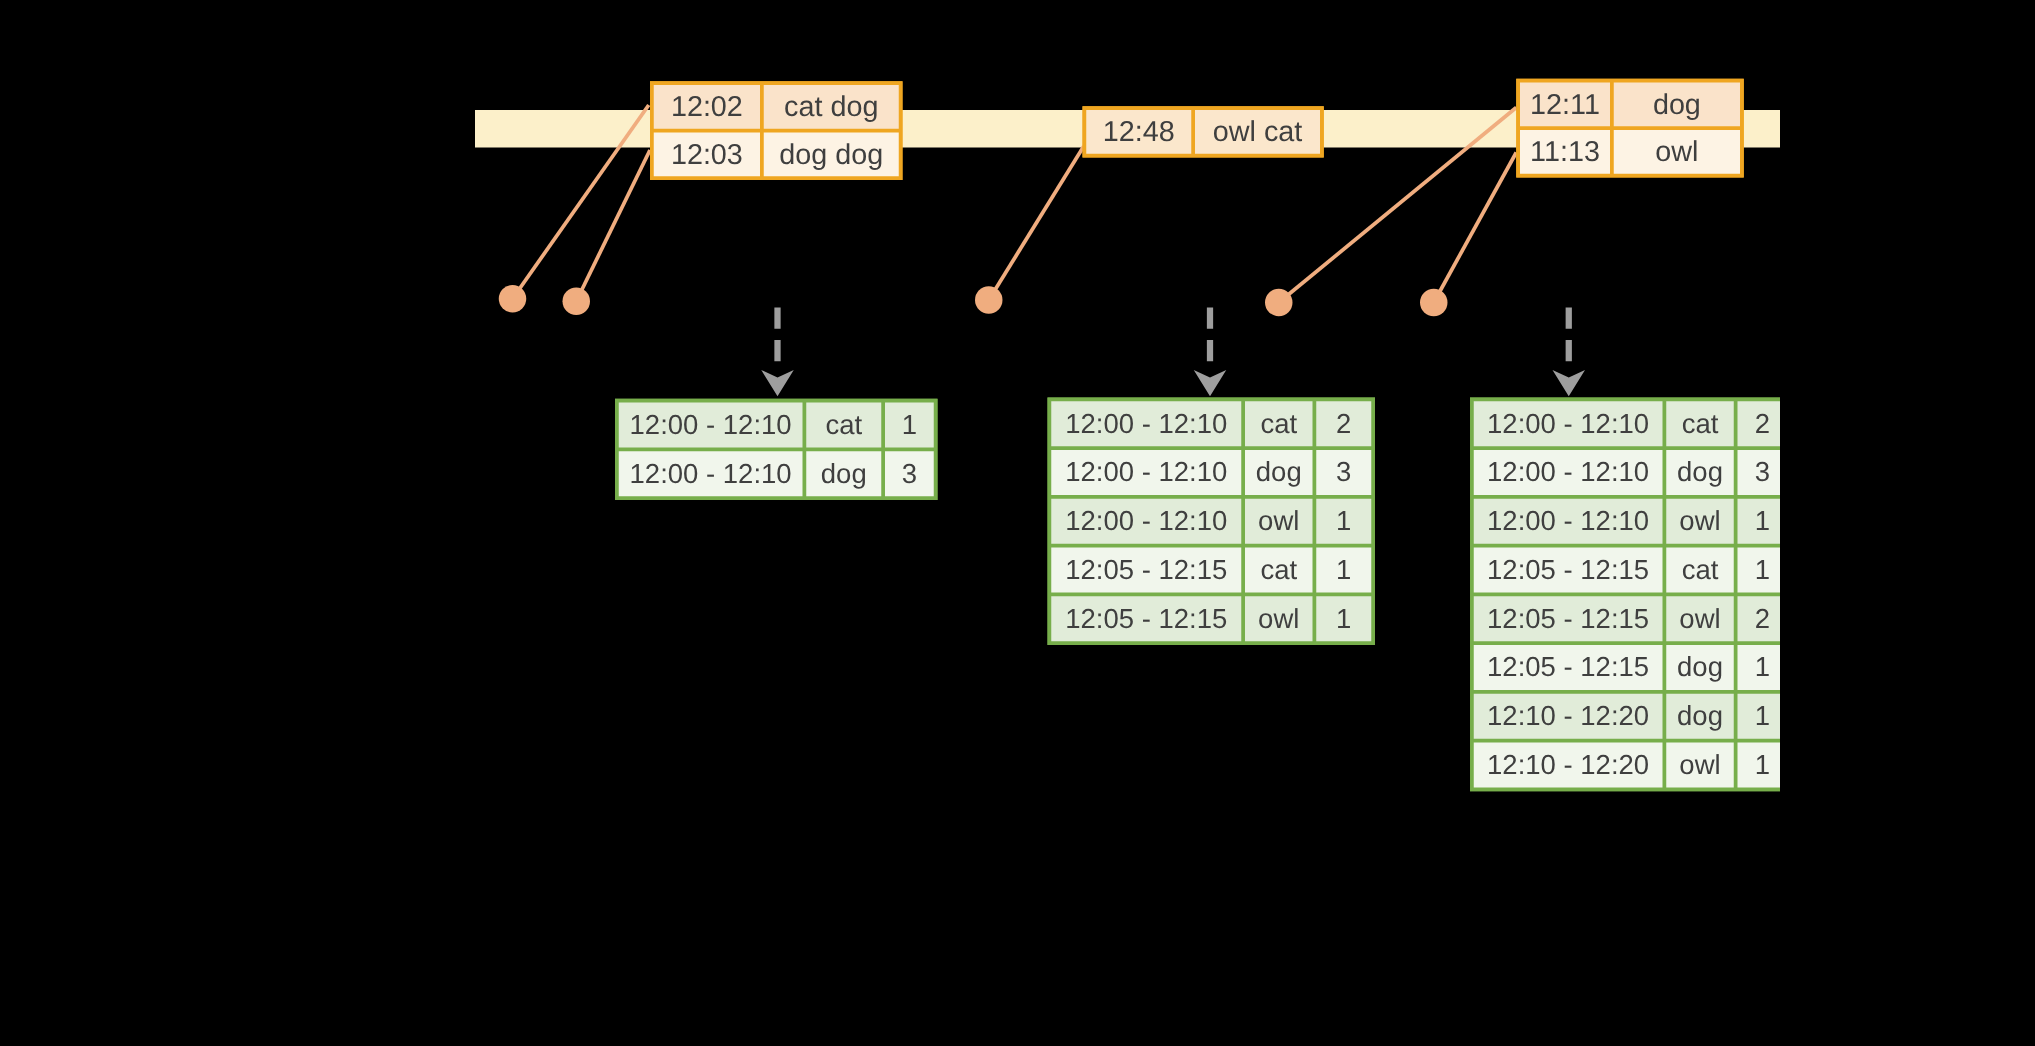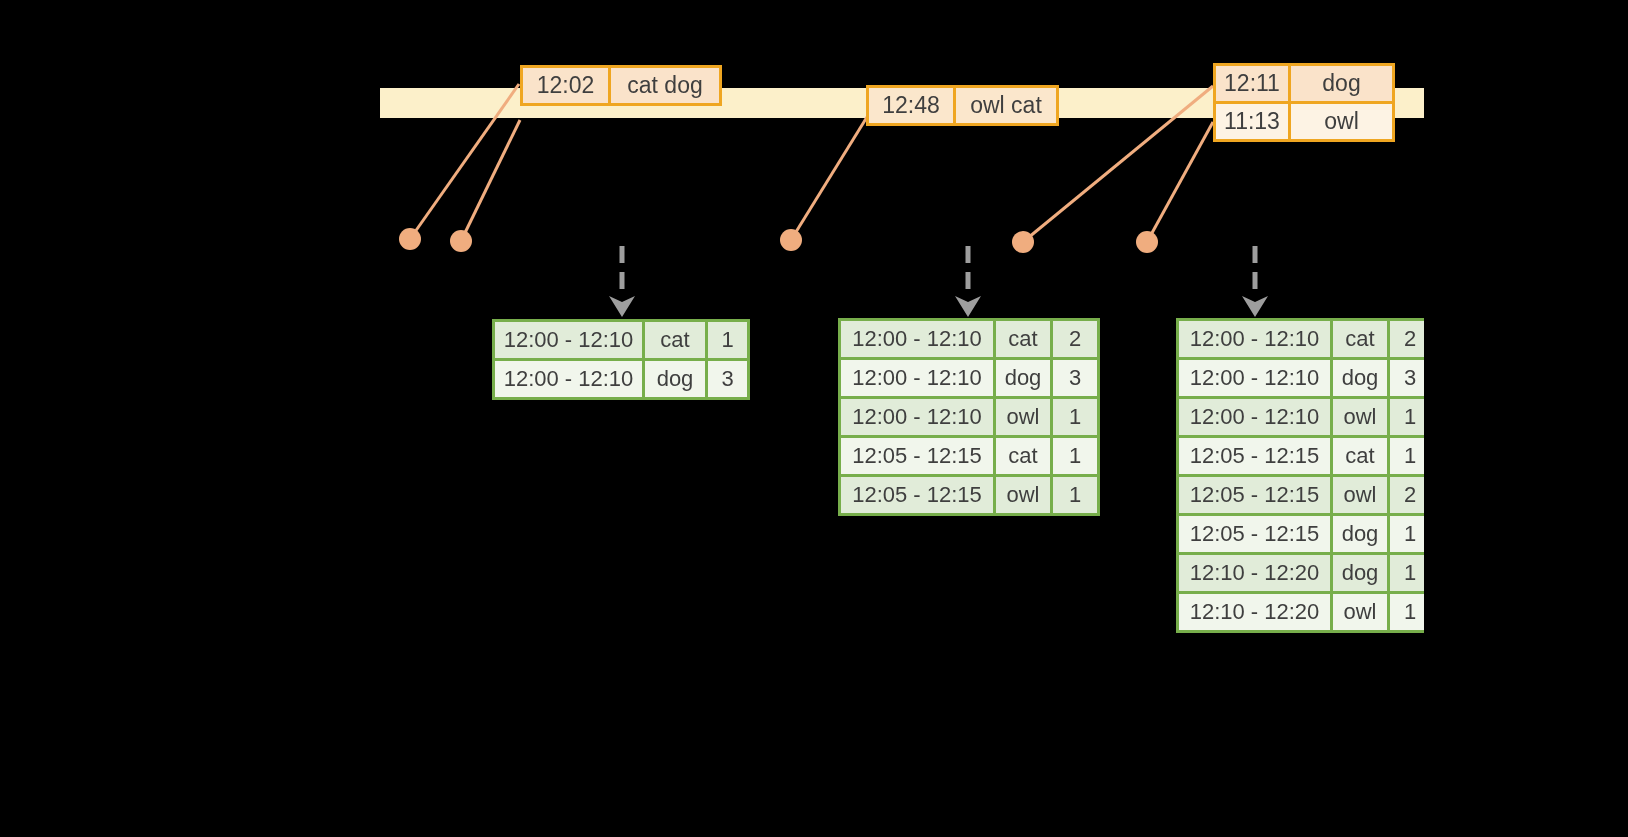--- a/index.html
+++ b/index.html
@@ -76,20 +76,24 @@
     </g>
   </svg>
 
   <div class="etable et1">
 
       <div class="row">
         <div class="cell">12:02</div>
         <div class="cell">cat dog</div>
       </div>
 
+      <div class="row">
+        <div class="cell">12:03</div>
+        <div class="cell">dog dog</div>
+      </div>
     </div>
 
   <div class="etable et2">
 
       <div class="row">
         <div class="cell">12:48</div>
         <div class="cell">owl cat</div>
       </div>
     </div>
 

